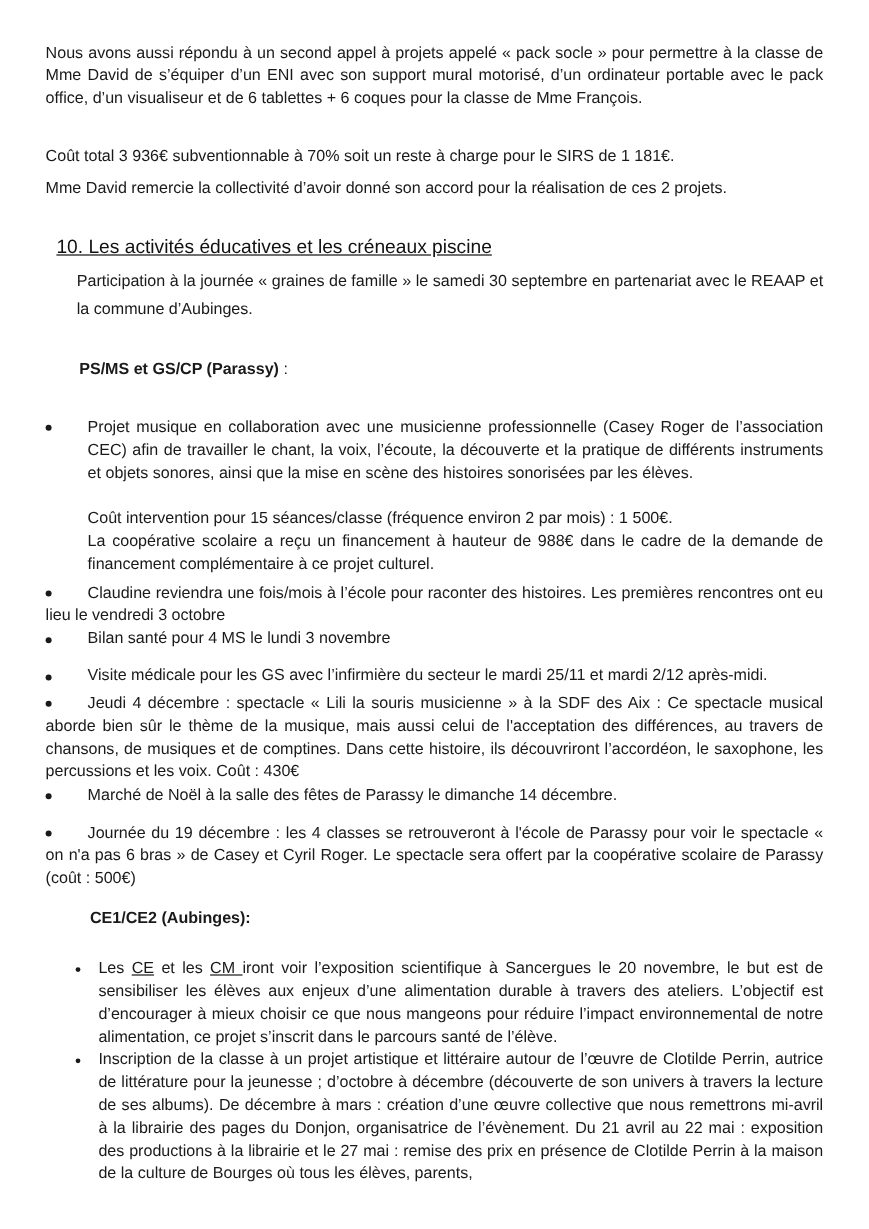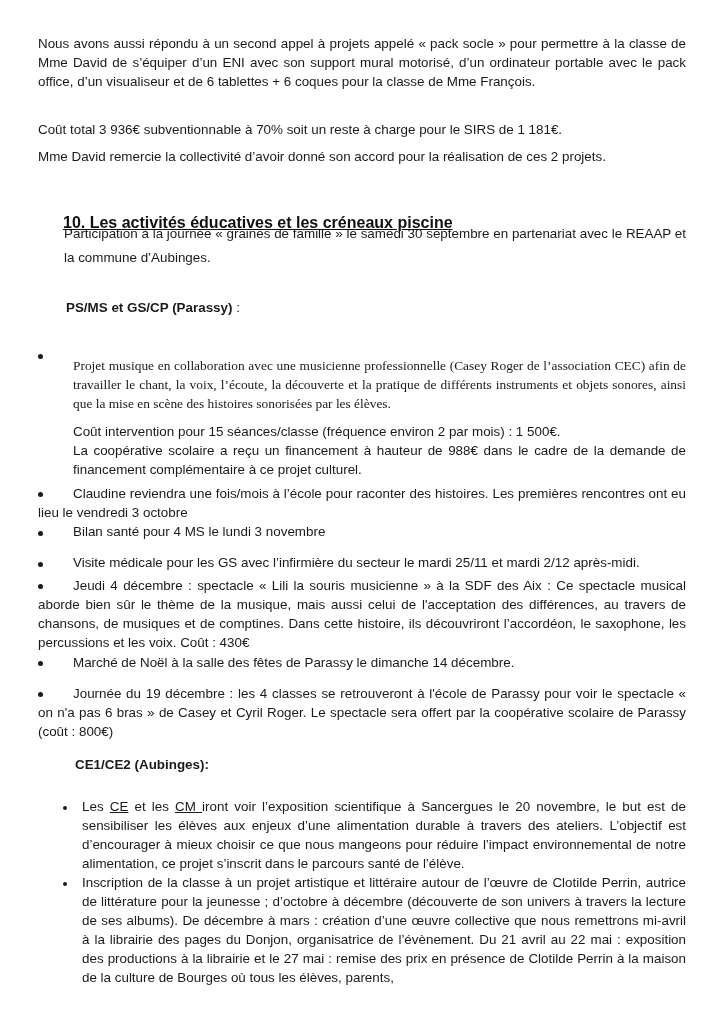--- a/index.html
+++ b/index.html
@@ -7,22 +7,22 @@
       width: 724px; height: 1024px; position: relative; overflow: hidden;
       font-family: "Liberation Sans", sans-serif; color: #1a1a1a;
       font-size: 13.4px;
     }
     .abs { position: absolute; }
     .para {
       left: 38px; width: 648px; text-align: justify; line-height: 19px;
       margin: 0;
     }
     .heading {
-      left: 47px; font-weight: bold; font-size: 16px; text-decoration: underline;
-      margin: 16px; line-height: 20px; color: #111; text-align: center;
+      left: 47px; font-weight: normal; font-size: 16px; text-decoration: underline;
+      margin: 0; line-height: 20px; color: #111; text-align: center;
     }
     .subhead { font-weight: bold; font-size: 13.4px; margin: 0; line-height: 18px; padding-left: 28px; }
     .indent-para {
       left: 64px; width: 622px; text-align: justify; line-height: 24px; margin: 0;
     }
     .bullet-dot {
       position: absolute; left: 38px; width: 5px; height: 5px; border-radius: 50%;
       background: #1a1a1a;
     }
     .bullet-dot.small { width: 4px; height: 4px; left: 63px; }
@@ -48,21 +48,21 @@
 <h2 class="abs heading" style="top:197px;">10. Les activités éducatives et les créneaux piscine</h2>
 <p class="abs indent-para" style="top:222px;">Participation à la journée « graines de famille » le samedi 30 septembre en partenariat avec le REAAP et la commune d’Aubinges.</p>
 
 <div class="abs subhead" style="left:38px; top:299px;">
   <span>PS/MS et GS/CP (Parassy)</span><span style="font-weight:normal;"> :</span>
 </div>
 
 <div>
   <div>
     <span class="bullet-dot" style="top:354px;"></span>
-    <p class="li-text" style="top:356px;font-family:Liberation Serif, serif;">Projet musique en collaboration avec une musicienne professionnelle (Casey Roger de l’association CEC) afin de travailler le chant, la voix, l’écoute, la découverte et la pratique de différents instruments et objets sonores, ainsi que la mise en scène des histoires sonorisées par les élèves.</p>
+    <p class="li-text" style="top:346px;">Projet musique en collaboration avec une musicienne professionnelle (Casey Roger de l’association CEC) afin de travailler le chant, la voix, l’écoute, la découverte et la pratique de différents instruments et objets sonores, ainsi que la mise en scène des histoires sonorisées par les élèves.</p>
     <p class="li-text" style="top:422px;">Coût intervention pour 15 séances/classe (fréquence environ 2 par mois) : 1 500€.</p>
     <p class="li-text" style="top:441px;">La coopérative scolaire a reçu un financement à hauteur de 988€ dans le cadre de la demande de financement complémentaire à ce projet culturel.</p>
   </div>
   <div>
     <span class="bullet-dot" style="top:492px;"></span>
     <p class="li-hang" style="top:484px;">Claudine reviendra une fois/mois à l’école pour raconter des histoires. Les premières rencontres ont eu lieu le vendredi 3 octobre</p>
   </div>
   <div>
     <span class="bullet-dot" style="top:531px;"></span>
     <p class="li-text" style="top:522px;">Bilan santé pour 4 MS le lundi 3 novembre</p>
@@ -74,21 +74,21 @@
   <div>
     <span class="bullet-dot" style="top:584px;"></span>
     <p class="li-hang" style="top:576px;">Jeudi 4 décembre : spectacle « Lili la souris musicienne » à la SDF des Aix : Ce spectacle musical aborde bien sûr le thème de la musique, mais aussi celui de l'acceptation des différences, au travers de chansons, de musiques et de comptines. Dans cette histoire, ils découvriront l’accordéon, le saxophone, les percussions et les voix. Coût : 430€</p>
   </div>
   <div>
     <span class="bullet-dot" style="top:661px;"></span>
     <p class="li-text" style="top:653px;">Marché de Noël à la salle des fêtes de Parassy le dimanche 14 décembre.</p>
   </div>
   <div>
     <span class="bullet-dot" style="top:692px;"></span>
-    <p class="li-hang" style="top:684px;">Journée du 19 décembre : les 4 classes se retrouveront à l'école de Parassy pour voir le spectacle « on n'a pas 6 bras » de Casey et Cyril Roger. Le spectacle sera offert par la coopérative scolaire de Parassy (coût : 800€)</p>
+    <p class="li-hang" style="top:684px;">Journée du 19 décembre : les 4 classes se retrouveront à l'école de Parassy pour voir le spectacle « on n'a pas 6 bras » de Casey et Cyril Roger. Le spectacle sera offert par la coopérative scolaire de Parassy (coût : 500€)</p>
   </div>
 </div>
 
 <div class="abs subhead" style="left:47px; top:756px;">CE1/CE2 (Aubinges):</div>
 
 <div>
   <div>
     <span class="bullet-dot small" style="top:806px;"></span>
     <p class="li2-text" style="top:797px;"><span>Les </span><u>CE</u><span> et les </span><u>CM </u><span>iront voir l’exposition scientifique à Sancergues le 20 novembre, le but est de sensibiliser les élèves aux enjeux d’une alimentation durable à travers des ateliers. L’objectif est d’encourager à mieux choisir ce que nous mangeons pour réduire l’impact environnemental de notre alimentation, ce projet s’inscrit dans le parcours santé de l’élève.</span></p>
   </div>

